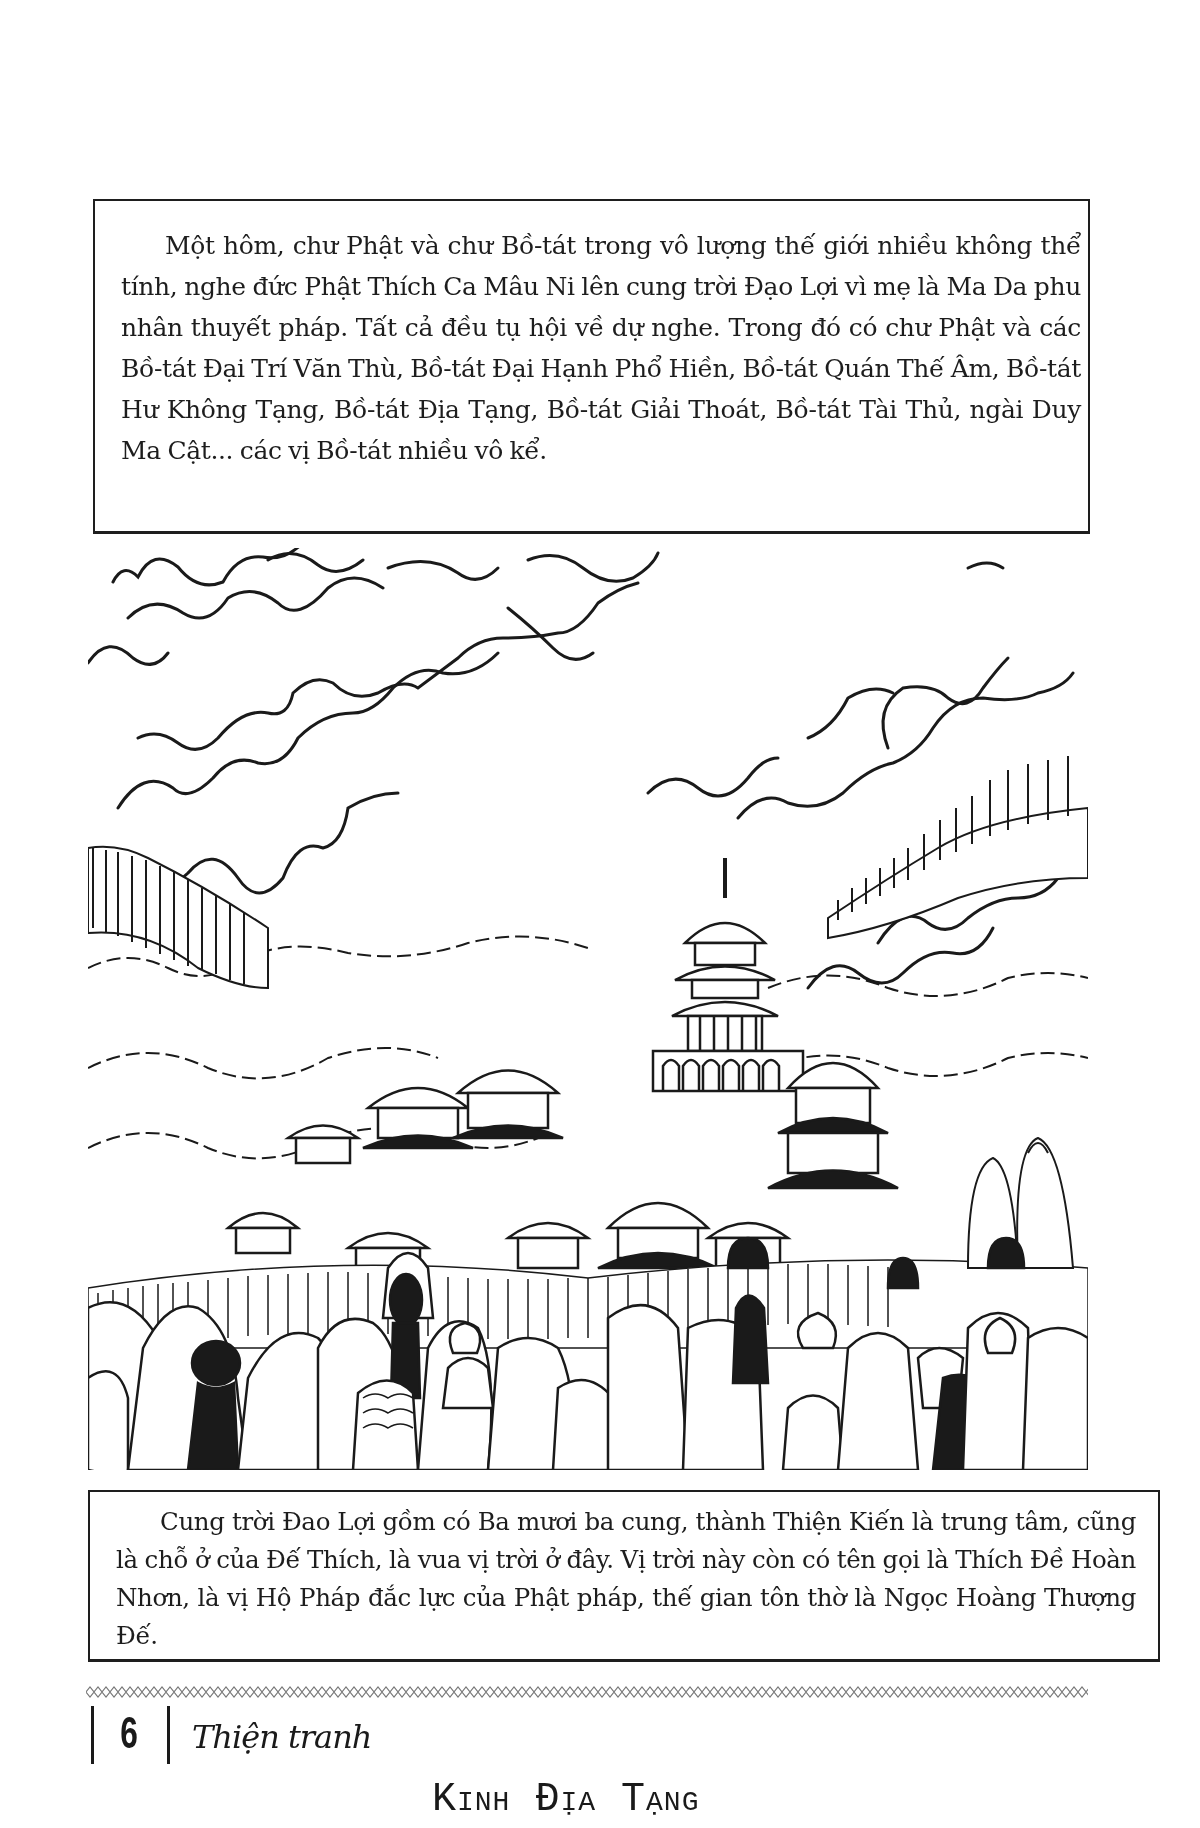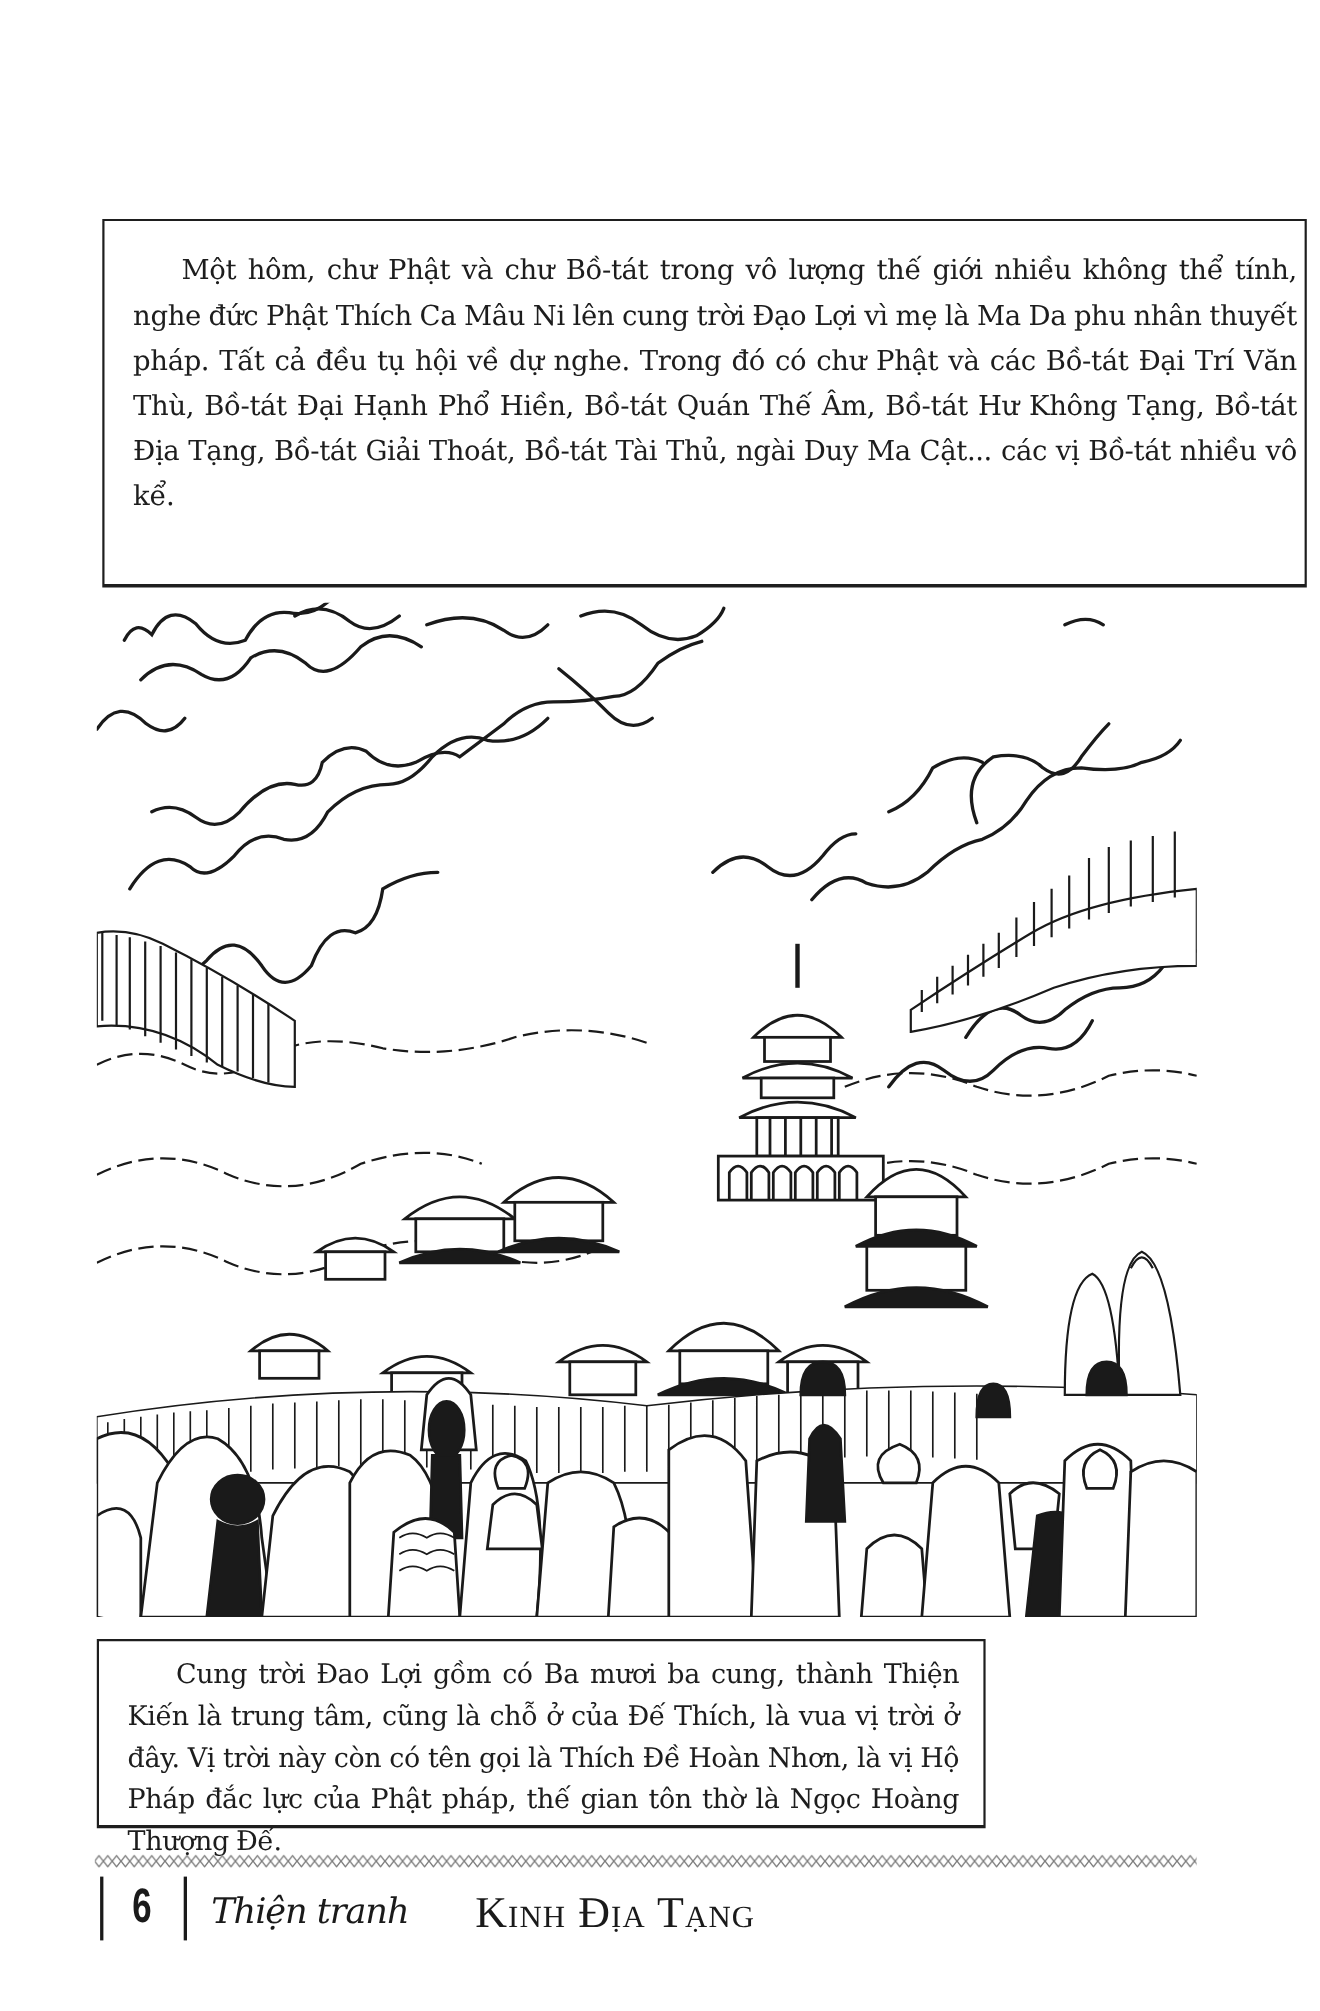--- a/index.html
+++ b/index.html
@@ -2,22 +2,22 @@
 <html><head>
   <meta charset="utf-8">
   <style>
     html, body { margin: 0; padding: 0; background: #ffffff; }
     body { width: 1200px; height: 1828px; position: relative; overflow: hidden; color: #1d1d1d; }
     .caption-box {
       position: absolute; box-sizing: border-box; background: #fff;
       border: 2px solid #1e1e1e; border-bottom-width: 3px;
       font-family: "DejaVu Serif", serif;
     }
-    #top-box { left: 93px; top: 199px; width: 1095px; height: 335px; padding: 24px 7px 0 26px; }
-    #bottom-box { left: 88px; top: 1490px; width: 808px; height: 172px; padding: 11px 22px 0 26px; }
+    #top-box { left: 93px; top: 199px; width: 997px; height: 335px; padding: 24px 7px 0 26px; }
+    #bottom-box { left: 88px; top: 1490px; width: 1072px; height: 172px; padding: 11px 22px 0 26px; }
     .caption-text {
       margin: 0; text-align: justify; text-indent: 44px;
       letter-spacing: -0.35px; word-spacing: -1px;
     }
     #top-box .caption-text { font-size: 25px; line-height: 41px; }
     #bottom-box .caption-text { font-size: 24.5px; line-height: 38px; }
     #illustration { position: absolute; left: 88px; top: 548px; width: 1000px; height: 922px; }
     #footer-rule { position: absolute; left: 86px; top: 1686px; width: 1002px; height: 12px; }
     .folio-bar { position: absolute; top: 1706px; width: 3px; height: 58px; background: #1a1a1a; }
     #folio-bar-left { left: 91px; }
@@ -26,22 +26,22 @@
       position: absolute; left: 114px; top: 1700px; width: 30px; text-align: center;
       font-family: "Liberation Sans", sans-serif; font-weight: bold; font-size: 44px;
       transform: scaleX(0.72); color: #1a1a1a; line-height: 66px;
     }
     #series-script {
       position: absolute; left: 192px; top: 1712px;
       font-family: "DejaVu Serif", serif; font-style: italic; font-size: 32px;
       letter-spacing: -1px; color: #1a1a1a; line-height: 50px;
     }
     #book-title {
-      position: absolute; left: 432px; top: 1716px;
-      font-family: Liberation Serif, serif; font-size: 40px; font-variant: small-caps;
+      position: absolute; left: 432px; top: 1777px;
+      font-family: Liberation Mono, monospace; font-size: 40px; font-variant: small-caps;
       letter-spacing: 1px; color: #1a1a1a; line-height: 46px;
     }
   </style>
 </head>
 <body>
 
 <div id="top-box" class="caption-box">
   <p class="caption-text">Một hôm, chư Phật và chư Bồ-tát trong vô lượng thế giới nhiều không thể tính, nghe đức Phật Thích Ca Mâu Ni lên cung trời Đạo Lợi vì mẹ là Ma Da phu nhân thuyết pháp. Tất cả đều tụ hội về dự nghe. Trong đó có chư Phật và các Bồ-tát Đại Trí Văn Thù, Bồ-tát Đại Hạnh Phổ Hiền, Bồ-tát Quán Thế Âm, Bồ-tát Hư Không Tạng, Bồ-tát Địa Tạng, Bồ-tát Giải Thoát, Bồ-tát Tài Thủ, ngài Duy Ma Cật... các vị Bồ-tát nhiều vô kể.</p>
 </div>
 

